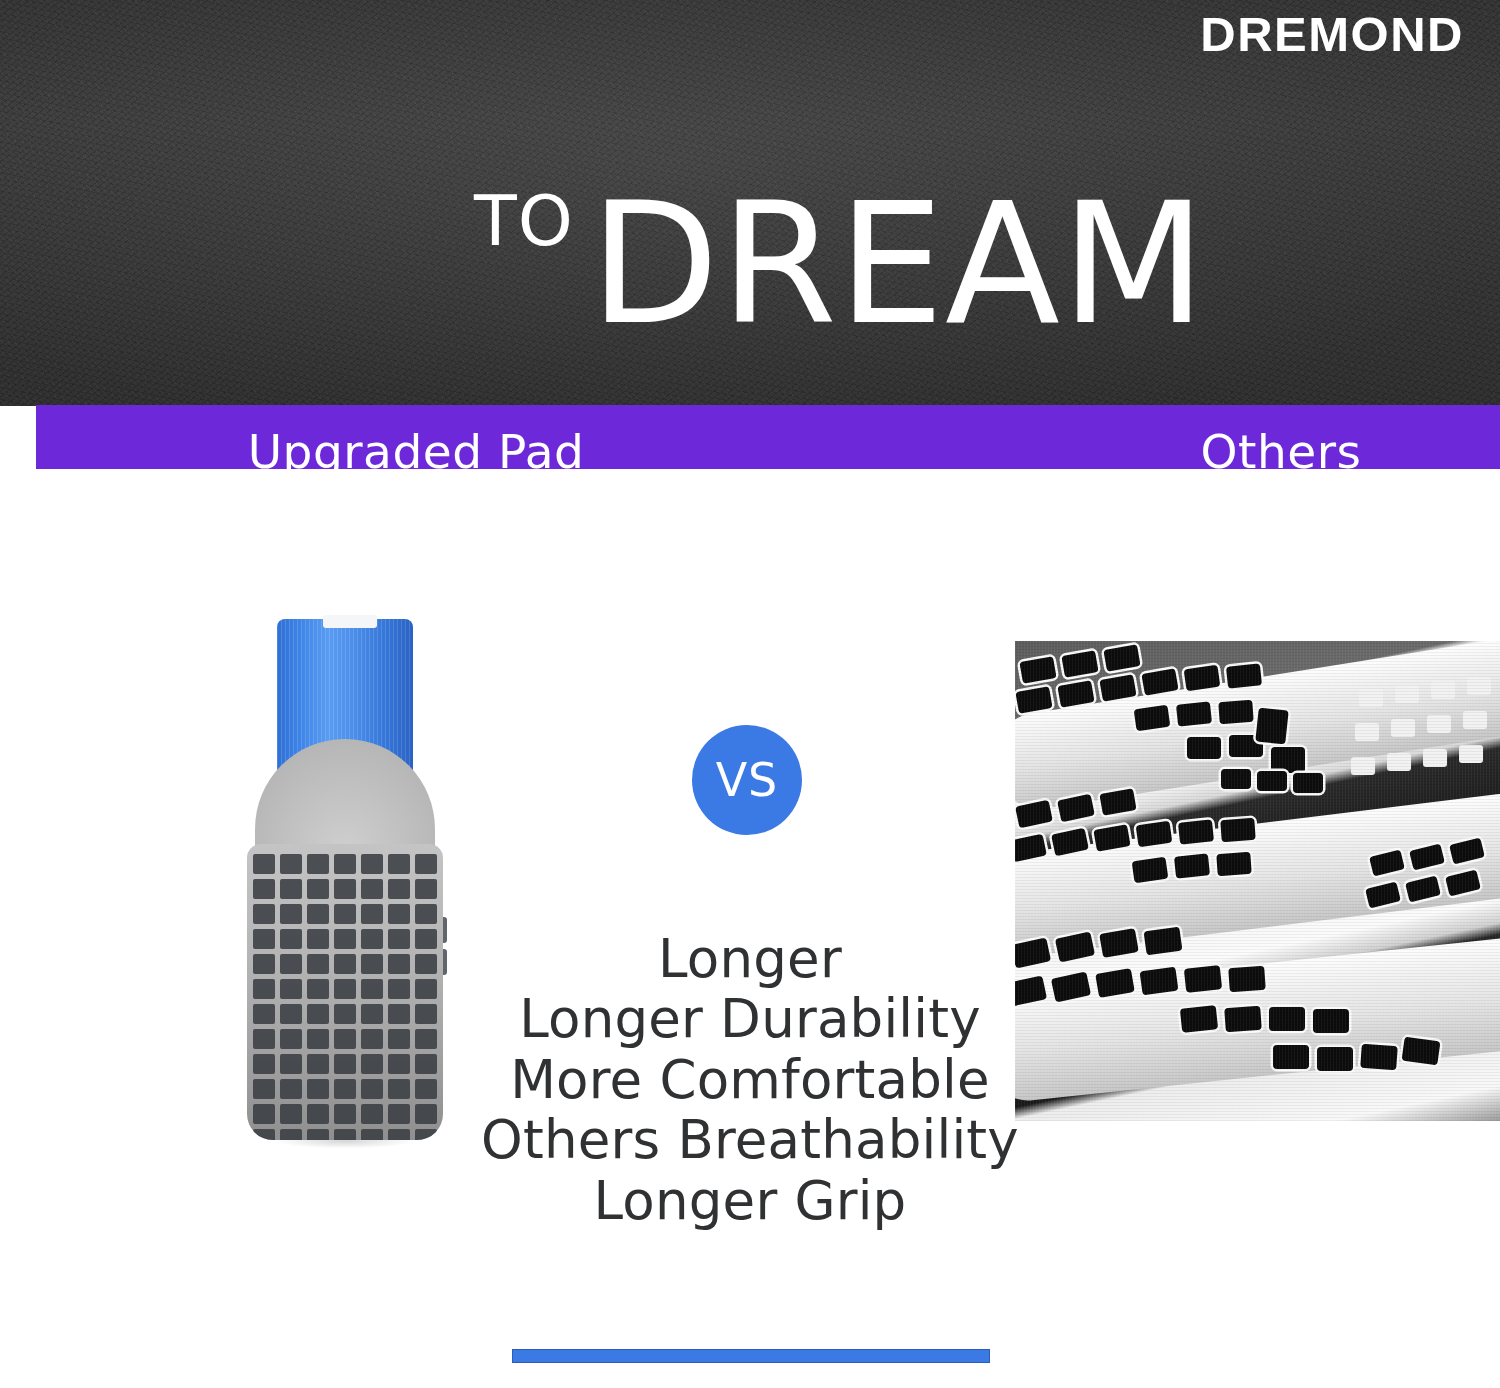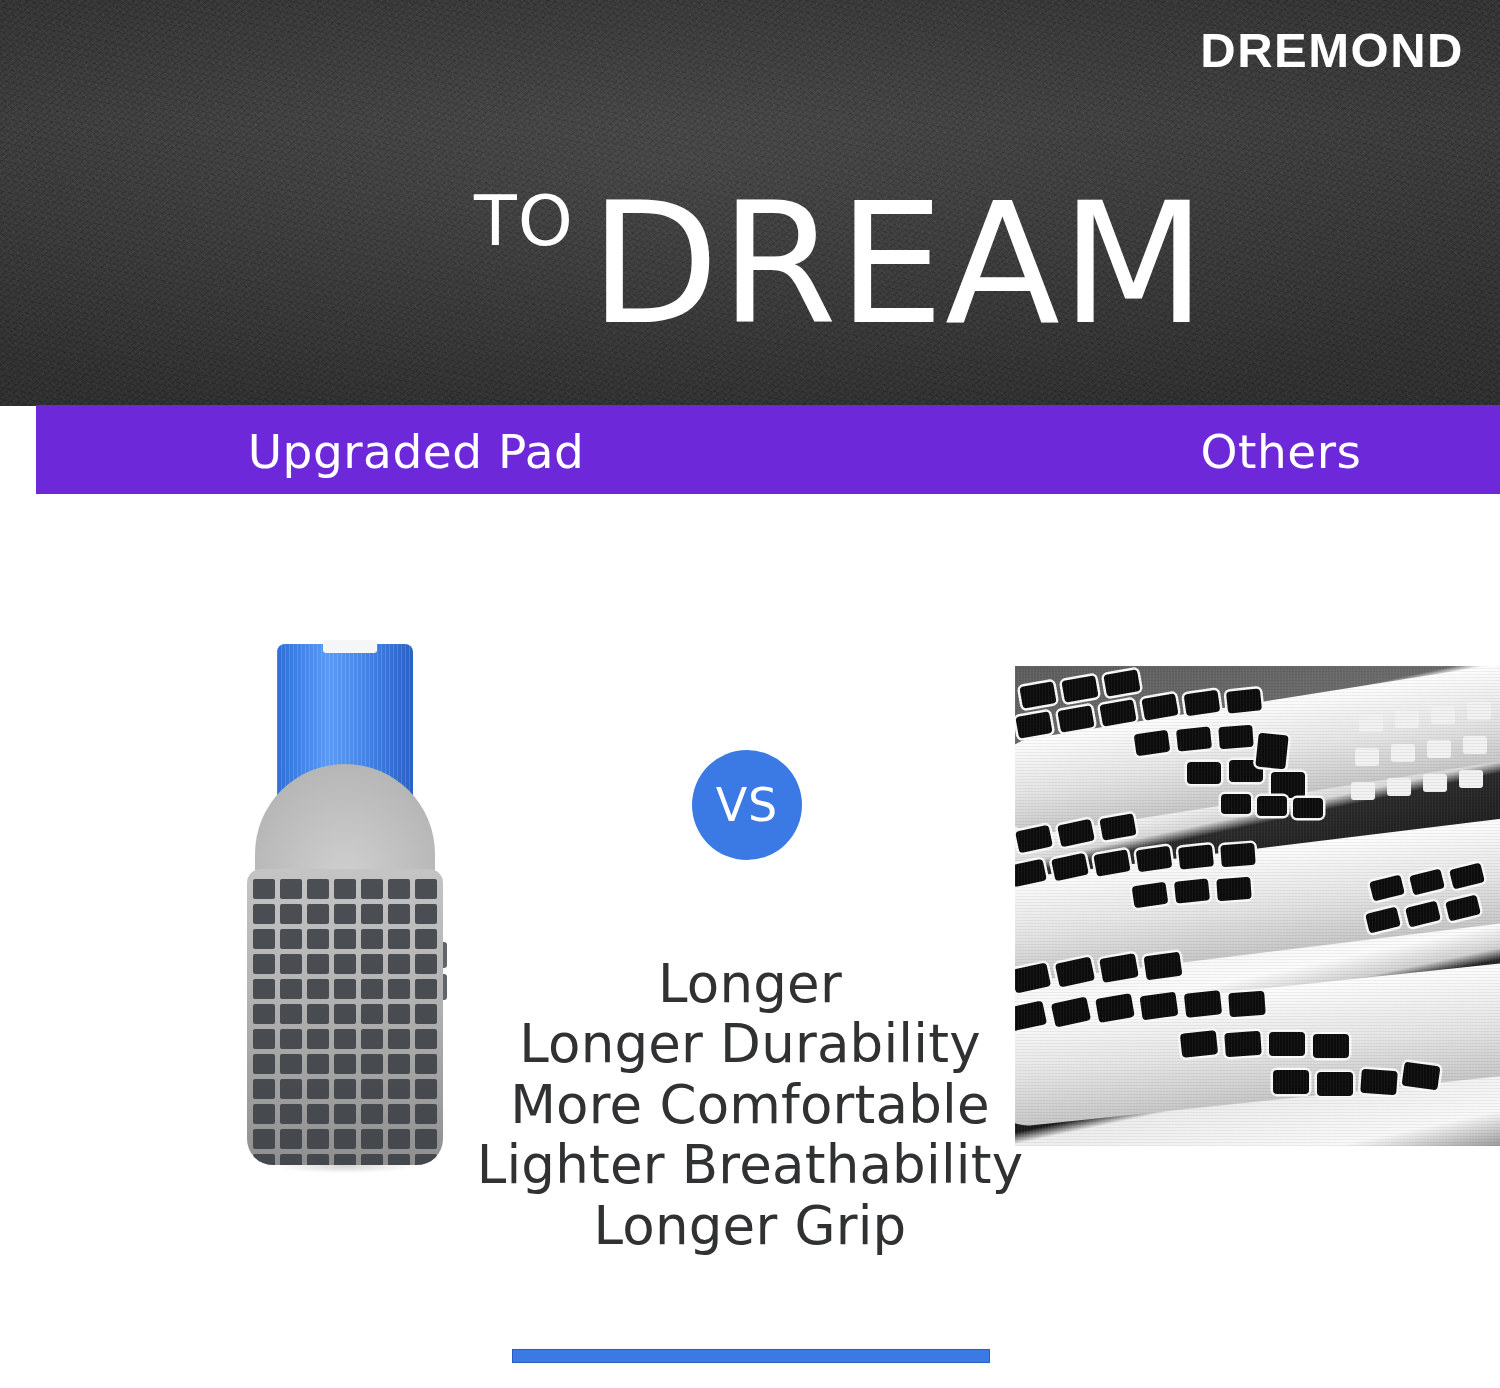--- a/index.html
+++ b/index.html
@@ -43,21 +43,21 @@
     position: absolute;
     inset: 0;
     background:
       radial-gradient(ellipse 110% 130% at 45% 40%, rgba(255,255,255,0.07) 0%, rgba(0,0,0,0) 55%),
       linear-gradient(180deg, rgba(0,0,0,0.10) 0%, rgba(0,0,0,0) 30%, rgba(0,0,0,0.18) 100%);
   }
 
   .brand {
     position: absolute;
     right: 36px;
-    top: 26px;
+    top: 10px;
     color: #ffffff;
     font-size: 49px;
     font-weight: bold;
     letter-spacing: 1.5px;
     line-height: 1;
     white-space: nowrap;
   }
 
   .headline {
     position: absolute;
@@ -125,21 +125,21 @@
     white-space: nowrap;
     font-family: "DejaVu Sans", sans-serif;
   }
   .compare-left  { left: 120px;  width: 520px; }
   .compare-right { left: 1020px; width: 450px; }
 
   
   .body-area {
     position: absolute;
     left: 0;
-    top: 494px;
+    top: 469px;
     width: 1500px;
     height: 890px;
     background: #ffffff;
   }
 
   
   .sock-wrap {
     position: absolute;
     left: 235px;
     top: 150px;
@@ -455,21 +455,21 @@
         </div>
       </div>
     </div>
 
     <div class="vs-badge">VS</div>
 
     <div class="feature-list">
       <div class="feature-item">Longer</div>
       <div class="feature-item">Longer Durability</div>
       <div class="feature-item">More Comfortable</div>
-      <div class="feature-item">Lighter Breathability</div>
+      <div class="feature-item">Others Breathability</div>
       <div class="feature-item">Longer Grip</div>
     </div>
 
     <div class="others-photo">
       <div class="op-layer"></div>
 
       <div class="op-sock-band" style="left:-20px; top:36px; width:540px; height:96px; transform:rotate(-9deg); border-radius:40px;"></div>
       <div class="op-sock-band" style="left:-30px; top:182px; width:560px; height:104px; transform:rotate(-7deg); border-radius:40px;"></div>
       <div class="op-sock-band" style="left:-30px; top:322px; width:570px; height:112px; transform:rotate(-6deg); border-radius:40px;"></div>
 

